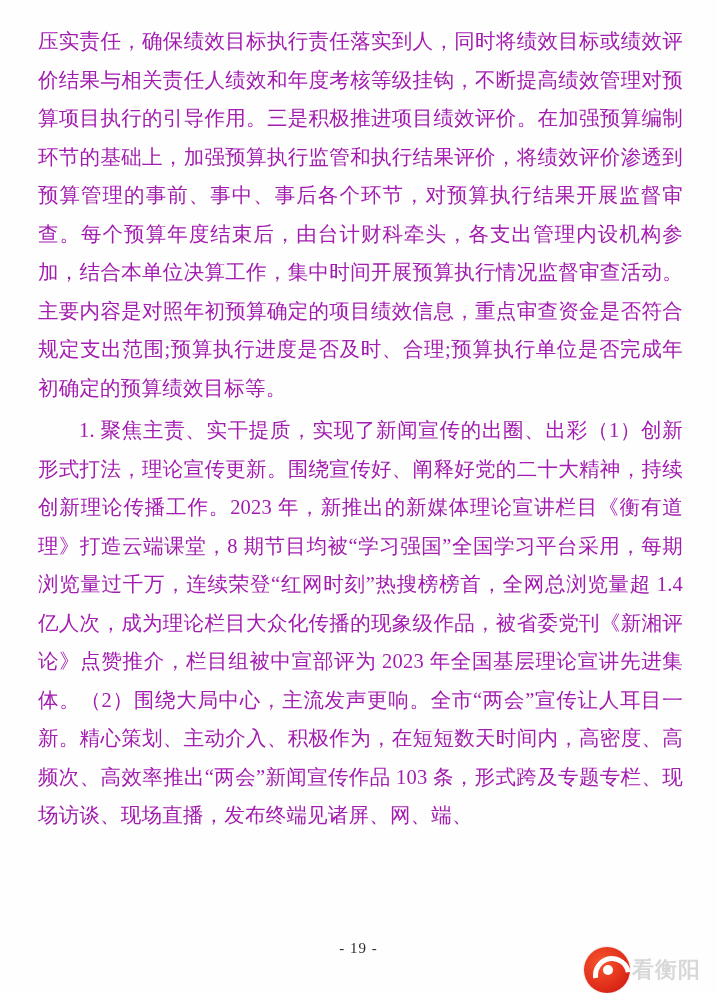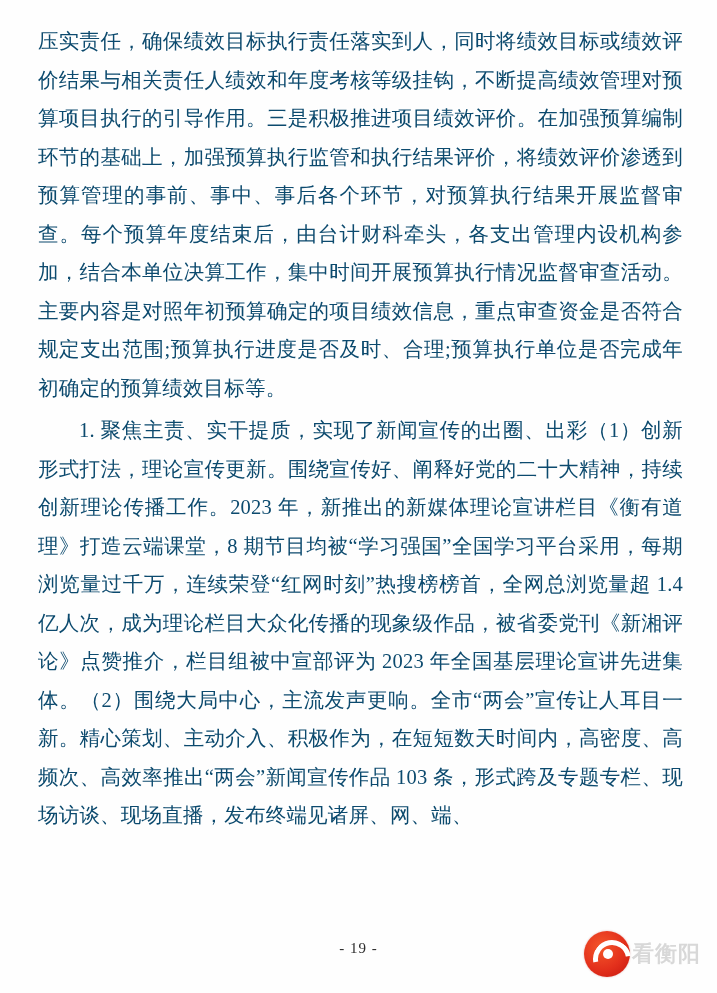--- a/index.html
+++ b/index.html
@@ -32,21 +32,21 @@
   }
 
   .para {
     font-size: 20.5px;
     line-height: 38.5px;
     text-align: justify;
     text-justify: inter-character;
     letter-spacing: 0.2px;
     margin: 0;
     padding: 0;
-    color: #0c4a6e;
+    color: #a21caf;
   }
 
   .para.indent {
     text-indent: 41px;
   }
 
   .spacer-sm { height: 2px; }
 
   #footer {
     position: absolute;
@@ -60,21 +60,21 @@
     font-size: 15px;
     color: #2b2b2b;
     letter-spacing: 1px;
     font-family: "Liberation Serif", serif;
   }
 
   
   #watermark {
     position: absolute;
     right: 16px;
-    bottom: 16px;
+    bottom: 0;
     display: flex;
     align-items: center;
     gap: 2px;
     justify-content: space-between;
   }
   #watermark-mark {
     width: 46px;
     height: 46px;
     border-radius: 50%;
     background: radial-gradient(circle at 38% 35%, #f4572a 0%, #e3301c 55%, #c4150d 100%);

